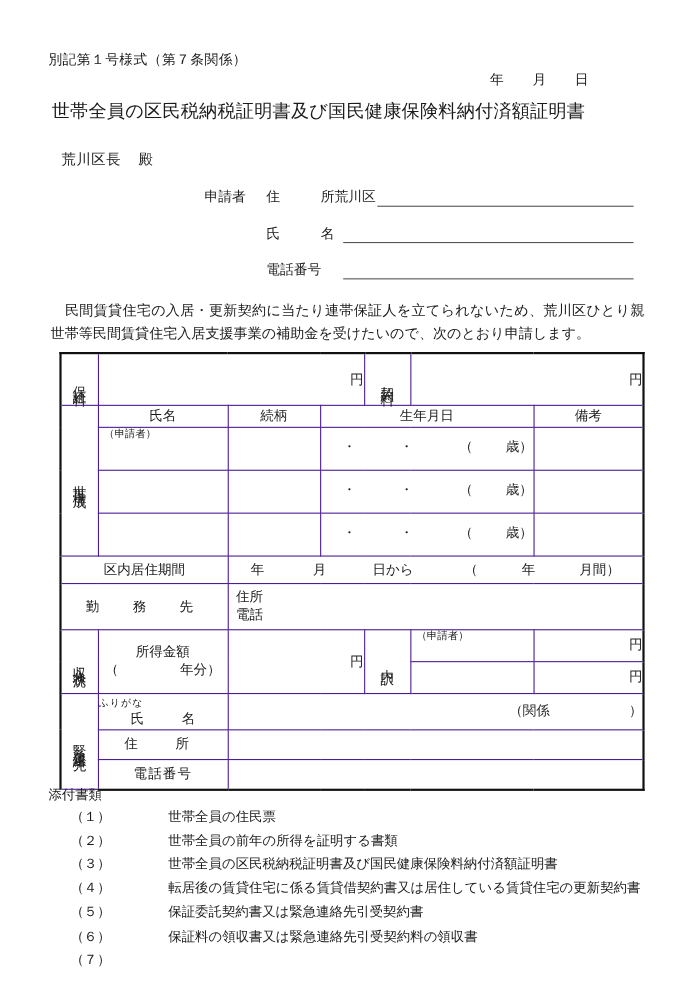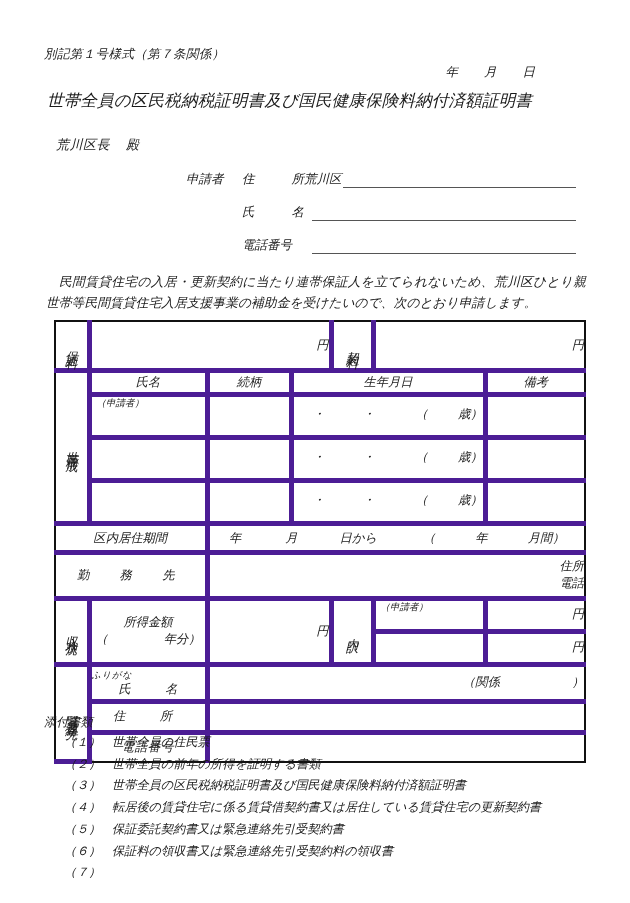--- a/index.html
+++ b/index.html
@@ -14,21 +14,20 @@
     font-family: "Liberation Serif", "DejaVu Serif", serif;
     color: #1a1a1a;
     position: relative;
     overflow: hidden;
   }
   .page {
     position: relative;
     width: 579px;
     height: 903px;
     box-sizing: border-box;
-    font-style: italic;
   }
 
   
   .form-code {
     position: absolute;
     left: 44px;
     top: 46px;
     font-size: 12.5px;
     letter-spacing: 0.4px;
     white-space: nowrap;
@@ -119,21 +118,21 @@
   table.main {
     position: absolute;
     left: 54px;
     top: 320px;
     width: 530px;
     border-collapse: collapse;
     table-layout: fixed;
     font-size: 12.3px;
   }
   table.main td {
-    border: 5px solid #4c1d95;
+    border: 1px solid #4c1d95;
     padding: 0;
     vertical-align: middle;
   }
   .outer-top    { border-top-width: 2px !important;    border-top-color:#111 !important; }
   .outer-bottom { border-bottom-width: 2px !important; border-bottom-color:#111 !important; }
   .outer-left   { border-left-width: 2px !important;   border-left-color:#111 !important;margin-top:48px; }
   .outer-right  { border-right-width: 2px !important;  border-right-color:#111 !important; }
 
   
   .vlabel {
@@ -186,21 +185,20 @@
   .period .p5 { margin-right: 40px; }
 
   .kinmu {
     text-align: center;
     letter-spacing: 9px;
     padding-left: 9px;
   }
   .sub-stack {
     padding: 3px 0 3px 7px;
     line-height: 1.42;
-    text-align: right;
   }
   .income-label {
     text-align: center;
     line-height: 1.45;
     padding: 3px 4px;
   }
   .income-sub {
     display: block;
     text-align: center;
   }
@@ -256,21 +254,21 @@
     display: flex;
     align-items: baseline;
     line-height: 1.78;
     white-space: nowrap;
   }
   ol.attach .num {
     flex: 0 0 68px;
     padding-left: 20px;
     box-sizing: border-box;
   }
-  ol.attach .txt { flex: 1 1 auto; }
+  ol.attach .txt { flex: 1 1 auto; margin-left: 41px; }
 </style>
 </head>
 <body>
 
 <div class="page">
 
   <div class="form-code">別記第１号様式（第７条関係）</div>
 
   <div class="date-line">
     <span class="d-y">年</span><span class="d-m">月</span><span class="d-d">日</span>

